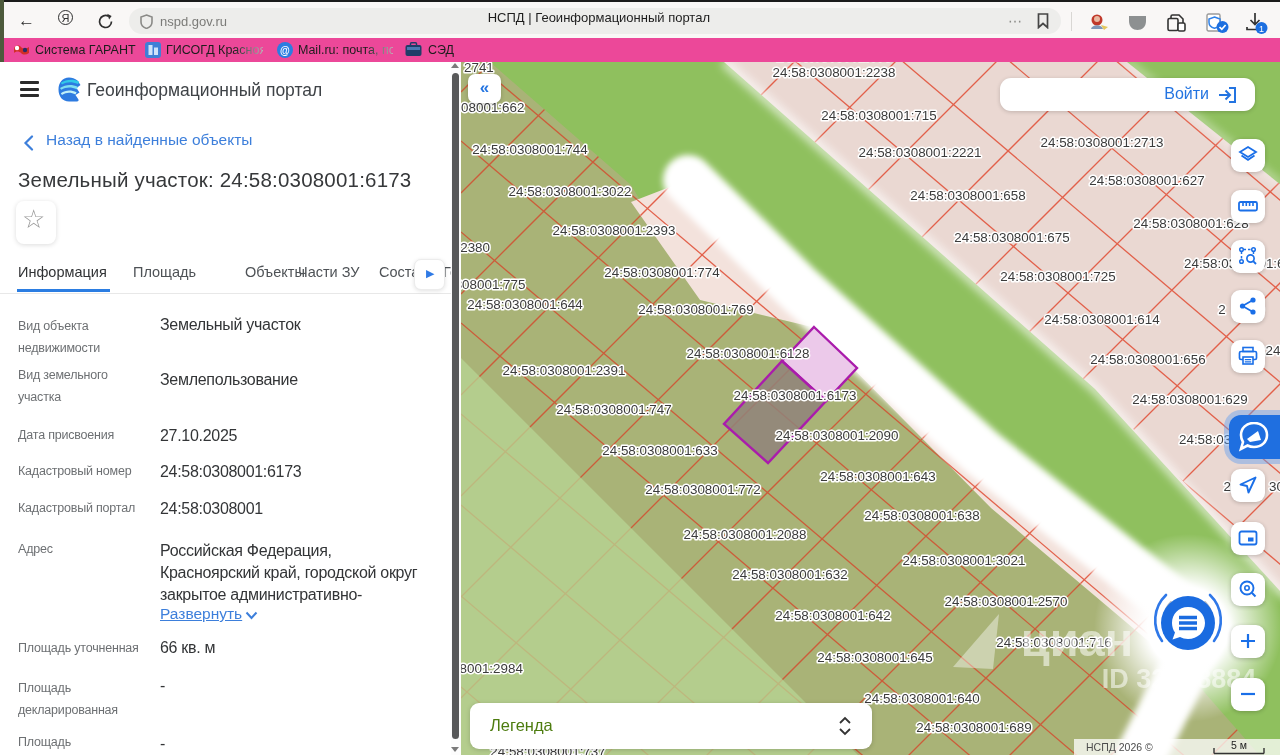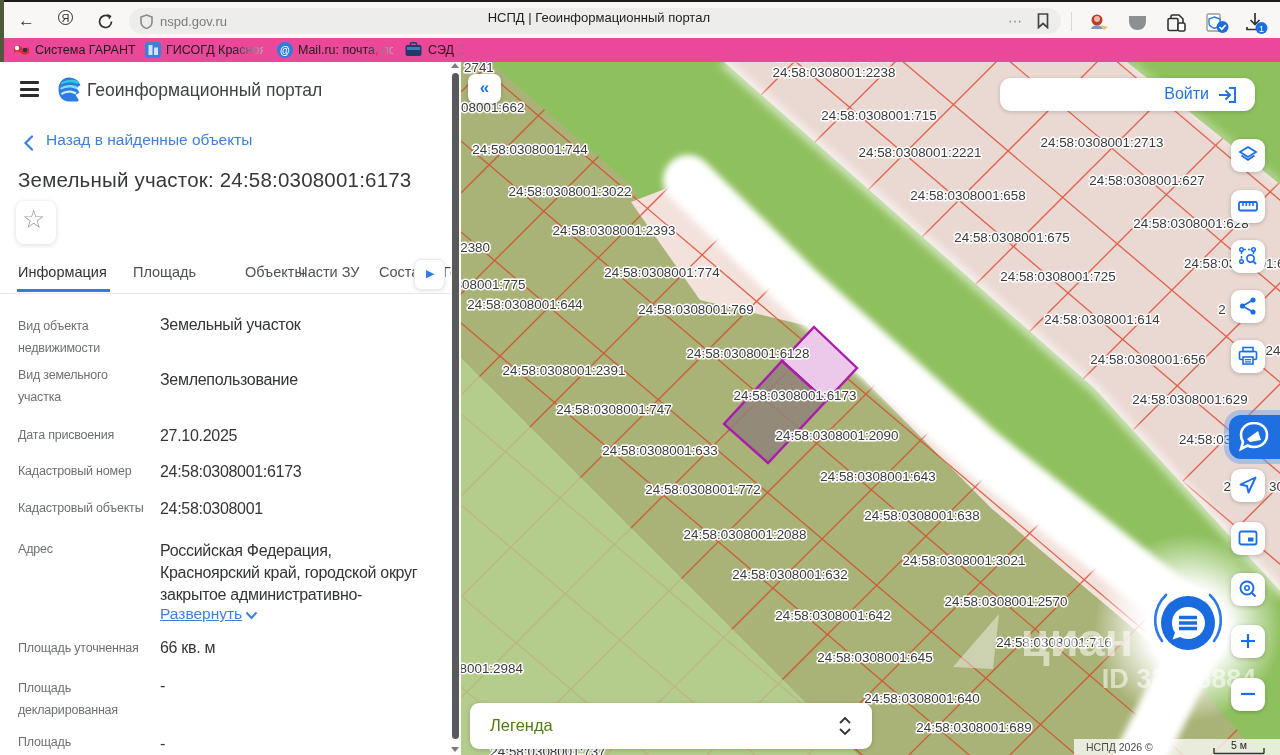--- a/index.html
+++ b/index.html
@@ -393,21 +393,21 @@
     </div>
 
   <div class="flabel" style="top:253px;width:120px;line-height:22px;">Вид объекта недвижимости</div>
   <div class="fval" style="top:254px;">Земельный участок</div>
   <div class="flabel" style="top:302px;width:130px;line-height:22px;">Вид земельного участка</div>
   <div class="fval" style="top:309px;">Землепользование</div>
   <div class="flabel" style="top:366px;">Дата присвоения</div>
   <div class="fval" style="top:365px;">27.10.2025</div>
   <div class="flabel" style="top:402px;">Кадастровый номер</div>
   <div class="fval" style="top:401px;">24:58:0308001:6173</div>
-  <div class="flabel" style="top:439px;">Кадастровый объекты</div>
+  <div class="flabel" style="top:439px;">Кадастровый портал</div>
   <div class="fval" style="top:438px;">24:58:0308001</div>
   <div class="flabel" style="top:480px;">Адрес</div>
   <div class="fval" style="top:478px;width:300px;line-height:22px;">Российская Федерация,<br>Красноярский край, городской округ<br>закрытое административно-</div>
   <a class="exp" style="top:543px;">Развернуть</a>
   <svg class="abs" style="left:245px;top:549px" width="13" height="9" viewBox="0 0 13 9">
       <path d="M1.5 1.5 L6.5 7 L11.5 1.5" stroke="#3d7fdb" stroke-width="2" fill="none"></path>
     </svg>
   <div class="flabel" style="top:579px;">Площадь уточненная</div>
   <div class="fval" style="top:577px;">66 кв. м</div>
   <div class="flabel" style="top:615px;width:120px;line-height:22px;">Площадь декларированная</div>

